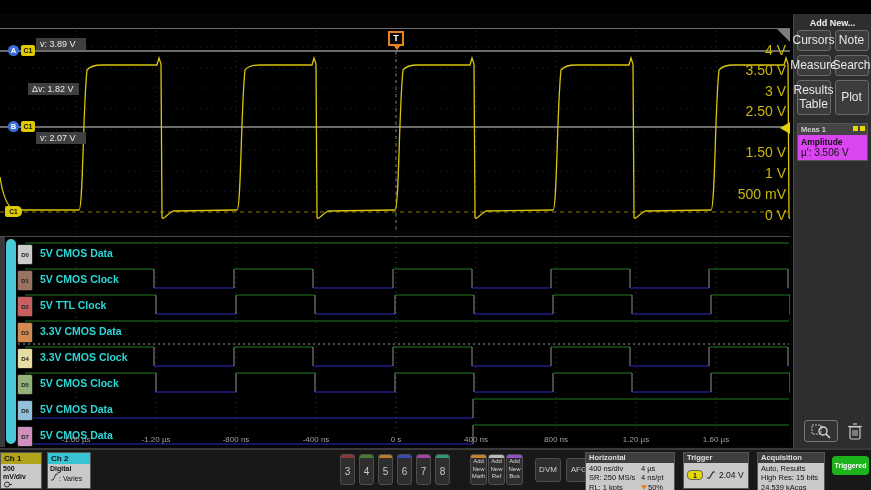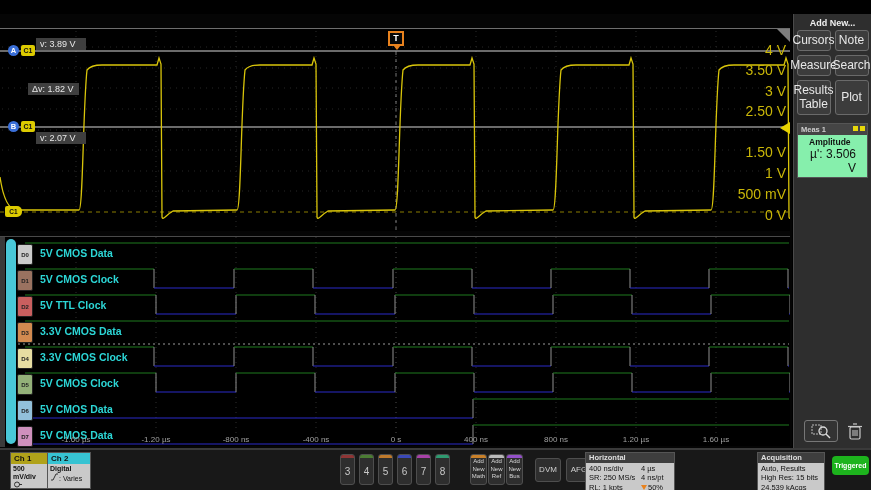--- a/index.html
+++ b/index.html
@@ -80,23 +80,23 @@
              background:#2e2e2e; border-left:1px solid #4a4a4a; }
   #sb-title { margin:4px 0 2px 0; text-align:center; font-size:9px; font-weight:bold; color:#f0f0f0; }
   #sb-grid { display:grid; grid-template-columns:34px 34px; gap:4px; justify-content:center; }
   .sb-btn { background:#3c3c3c; border:1px solid #6a6a6a; border-radius:3px; color:#e8e8e8;
             font-size:12px; text-align:center; padding:3px 0; min-height:16px;
             display:flex; align-items:center; justify-content:center; line-height:1.1; cursor:pointer; }
   #meas-card { margin:8px 3px 0 3px; border:1px solid #555; }
   #meas-head { background:#454545; color:#cfcfcf; font-size:7.5px; font-weight:bold;
                padding:1px 3px; position:relative; height:11px; }
   #meas-head .sq { position:absolute; top:2.5px; width:5px; height:5px; background:#e8d80a; }
-  #meas-body { background:#86efac; color:#111; padding:2px 11px; }
+  #meas-body { background:#d946ef; color:#111; padding:2px 3px; }
   #meas-name { font-size:8.5px; font-weight:bold; }
-  #meas-val { font-size:12px;text-align:right; }
+  #meas-val { font-size:10px; }
   #sb-tools { position:absolute; left:10px; bottom:4px; width:62px; height:24px; }
   #zoombox-btn { position:absolute; left:0; top:0; width:34px; height:22px;
                  border:1px solid #777; border-radius:3px; background:#333; }
   #trash-btn { position:absolute; right:2px; top:1px; width:18px; height:20px; }
 
   
   #bottombar { position:absolute; left:0; top:448px; width:871px; height:42px;
                background:#181818; border-top:2px solid #3a3a3a; }
   .chcard { position:absolute; top:2px; width:42px; height:37px; border:1px solid #555; }
   .chcard .hd { height:11px; font-size:8px; font-weight:bold; color:#111; padding:1px 0 0 3px; }
@@ -370,21 +370,21 @@
           <line x1="7" y1="3" x2="11" y2="3" stroke="#c9c9c9" stroke-width="1.2"></line>
           <line x1="7" y1="9" x2="7" y2="15" stroke="#c9c9c9" stroke-width="1"></line>
           <line x1="9" y1="9" x2="9" y2="15" stroke="#c9c9c9" stroke-width="1"></line>
           <line x1="11" y1="9" x2="11" y2="15" stroke="#c9c9c9" stroke-width="1"></line>
         </svg>
       </div>
     </div>
   </div>
 
   <div id="bottombar">
-    <div class="chcard" style="left:10px">
+    <div class="chcard" style="left:0">
       <div class="hd" id="ch1-hd" style="background: rgb(176, 162, 26);">Ch 1</div>
       <div class="bd">
         <div style="font-weight:bold">500 mV/div</div>
         <div><svg width="9" height="7">
               <circle cx="4" cy="3.5" r="2.5" fill="none" stroke="#333" stroke-width="1"></circle>
               <line x1="6" y1="3.5" x2="9" y2="3.5" stroke="#333" stroke-width="1"></line>
             </svg></div>
 
       </div>
     </div>
@@ -438,20 +438,30 @@
       <div class="bd" id="hz-body">
         <span>400 ns/div</span>
         <span>4 µs</span>
         <span>SR: 250 MS/s</span>
         <span>4 ns/pt</span>
         <span>RL: 1 kpts</span>
         <span><i class="orange-dn"></i><span>50%</span></span>
       </div>
     </div>
 
+    <div class="infopanel" style="left:683px; width:66px">
+      <div class="hd">Trigger</div>
+      <div class="bd" id="trg-body">
+        <span id="trg-src">1</span>
+        <svg width="10" height="10">
+            <path d="M1,8 H3.5 L7,2 H9" fill="none" stroke="#222" stroke-width="1.1"></path>
+          </svg>
+        <span style="font-size:8.5px">2.04 V</span>
+      </div>
+    </div>
 
     <div class="infopanel" style="left:757px; width:68px">
       <div class="hd">Acquisition</div>
       <div class="bd" id="acq-body">
         <div>Auto,   Results</div>
         <div>High Res: 15 bits</div>
         <div>24.539 kAcqs</div>
       </div>
     </div>
 

